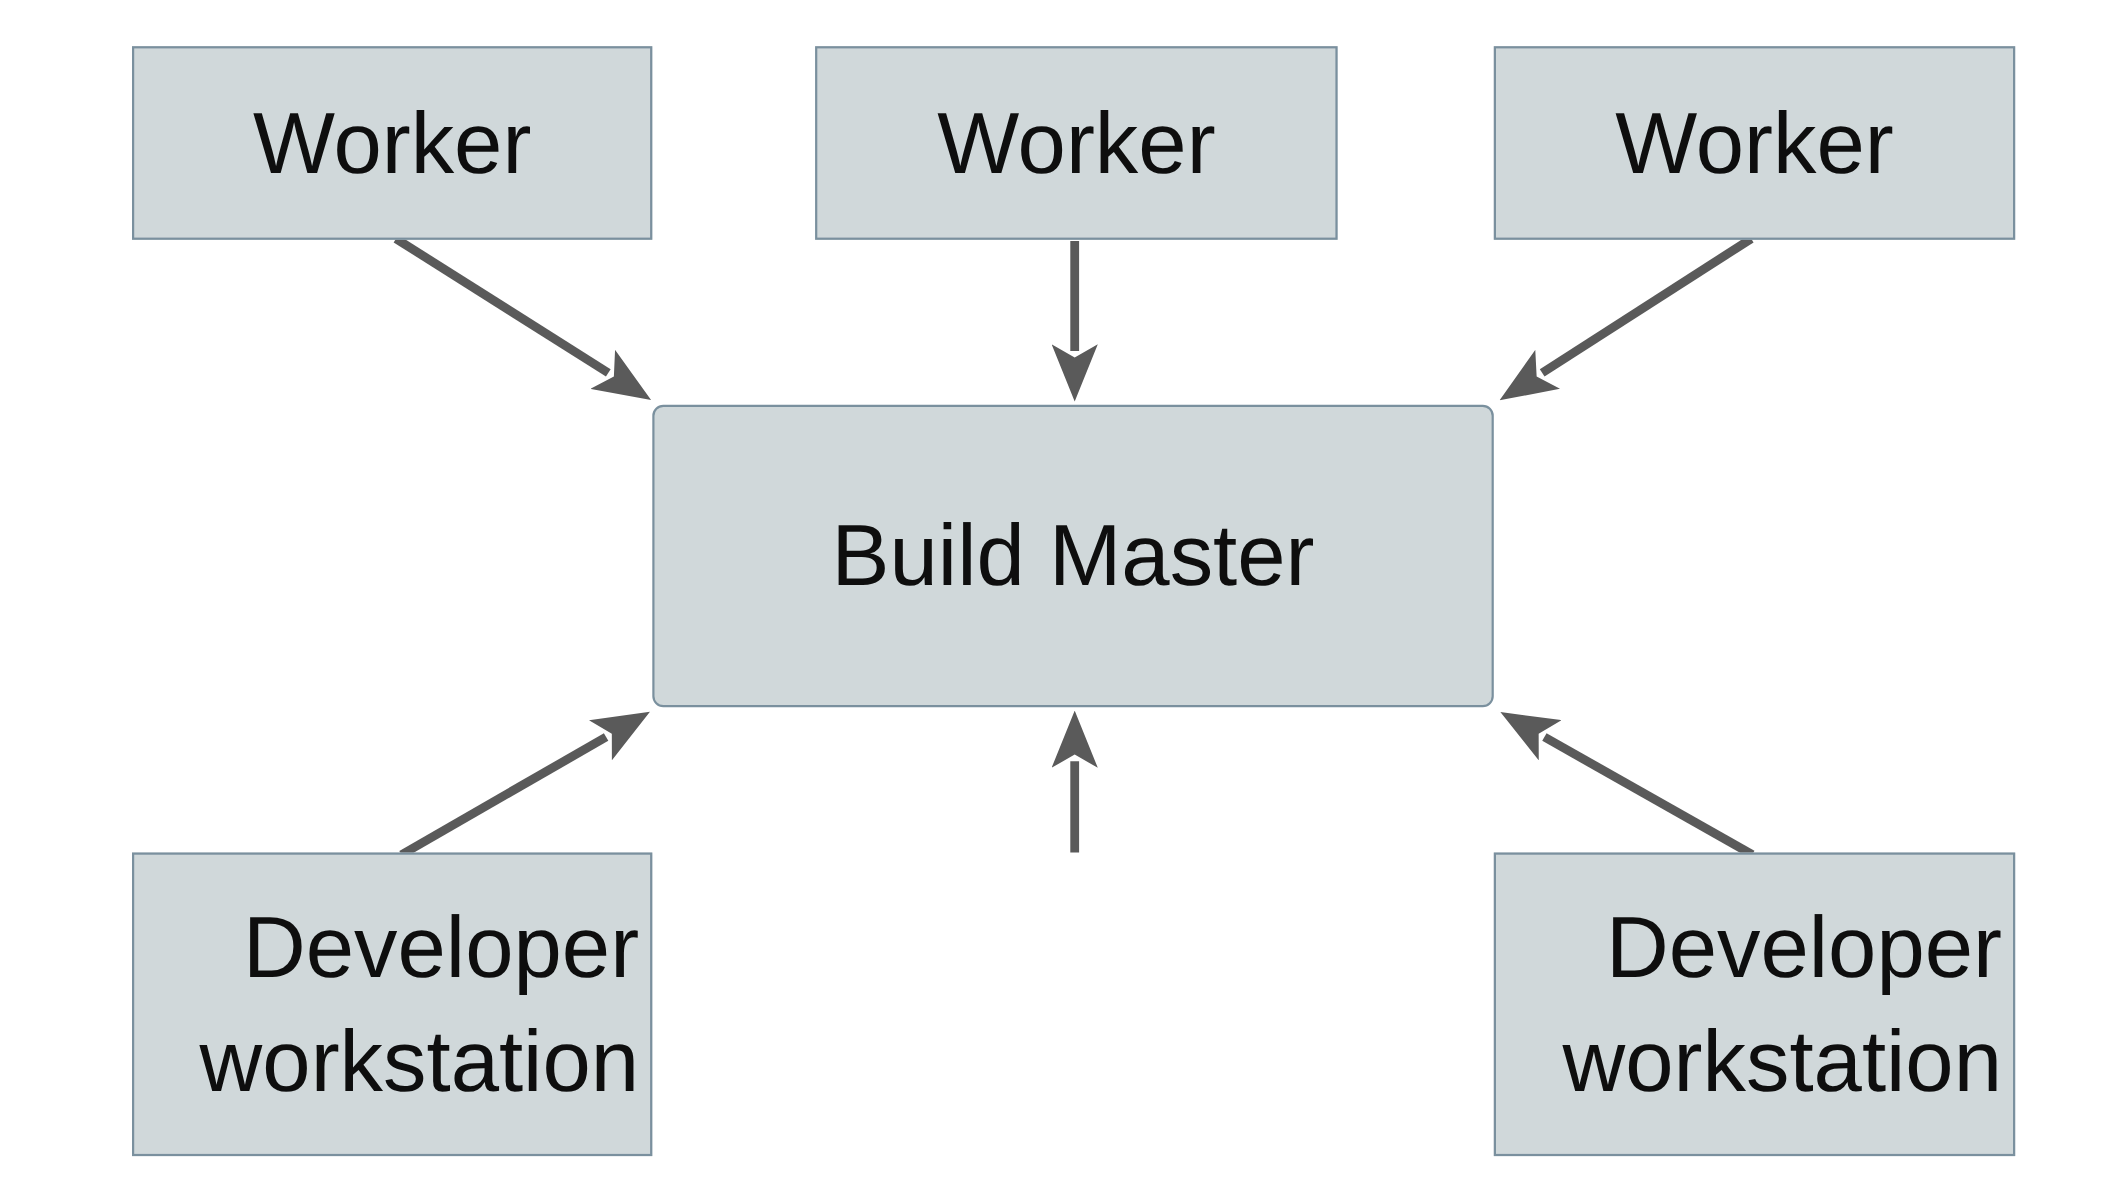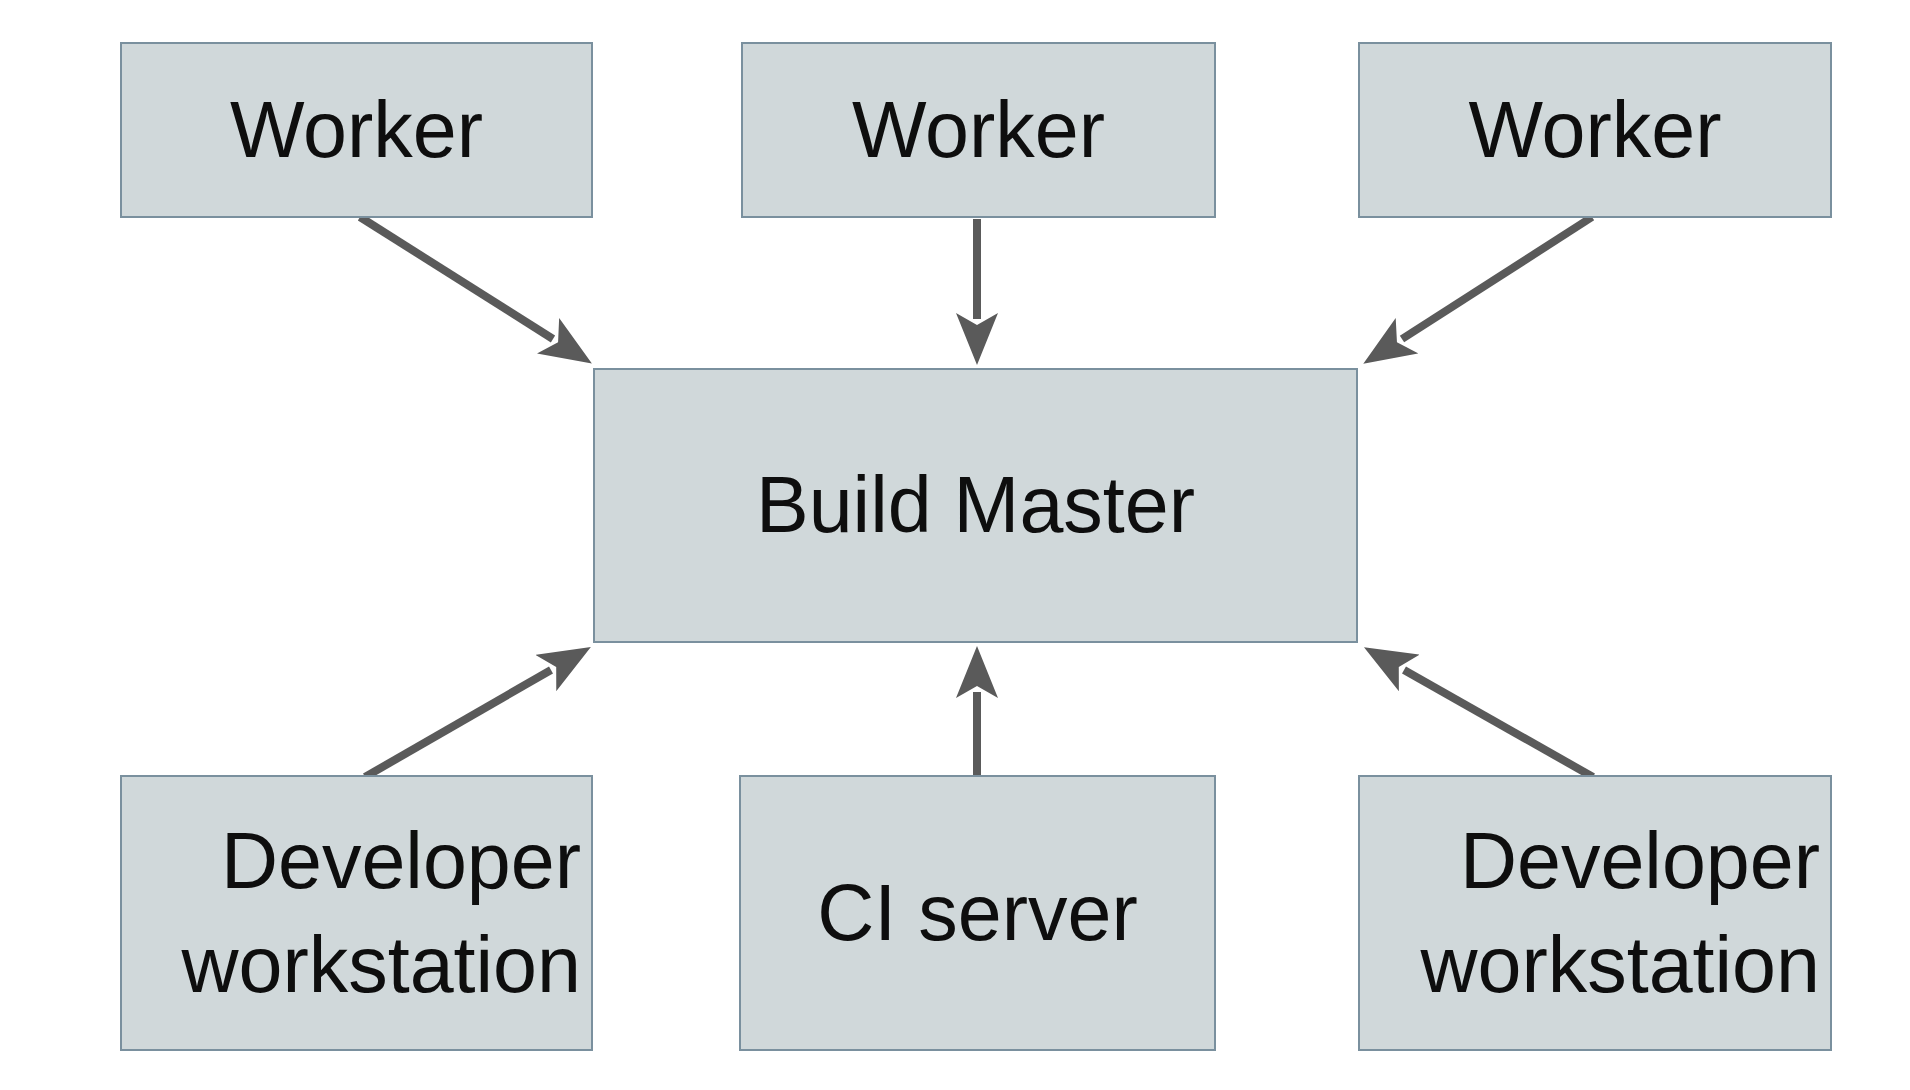--- a/index.html
+++ b/index.html
@@ -71,29 +71,26 @@
   </div>
 
   <div class="node" style="left:741px; top:42px; width:475px; height:176px;">
     <span class="node-label">Worker</span>
   </div>
 
   <div class="node" style="left:1358px; top:42px; width:474px; height:176px;">
     <span class="node-label">Worker</span>
   </div>
 
-  <div class="node" style="left:593px; top:368px; width:765px; height:275px;">
+  <div class="node" style="left:593px; top:368px; width:765px; height:275px;border-radius:10px;">
     <span class="node-label">Build Master</span>
   </div>
 
   <div class="node" style="left:120px; top:775px; width:473px; height:276px;">
     <span class="node-label">Developer workstation</span>
   </div>
 
-  <div class="node" style="left:739px; top:775px; width:477px; height:276px;">
-    <span class="node-label">CI server</span>
-  </div>
 
   <div class="node" style="left:1358px; top:775px; width:474px; height:276px;">
     <span class="node-label">Developer workstation</span>
   </div>
 
 </div>
 
 </body></html>

